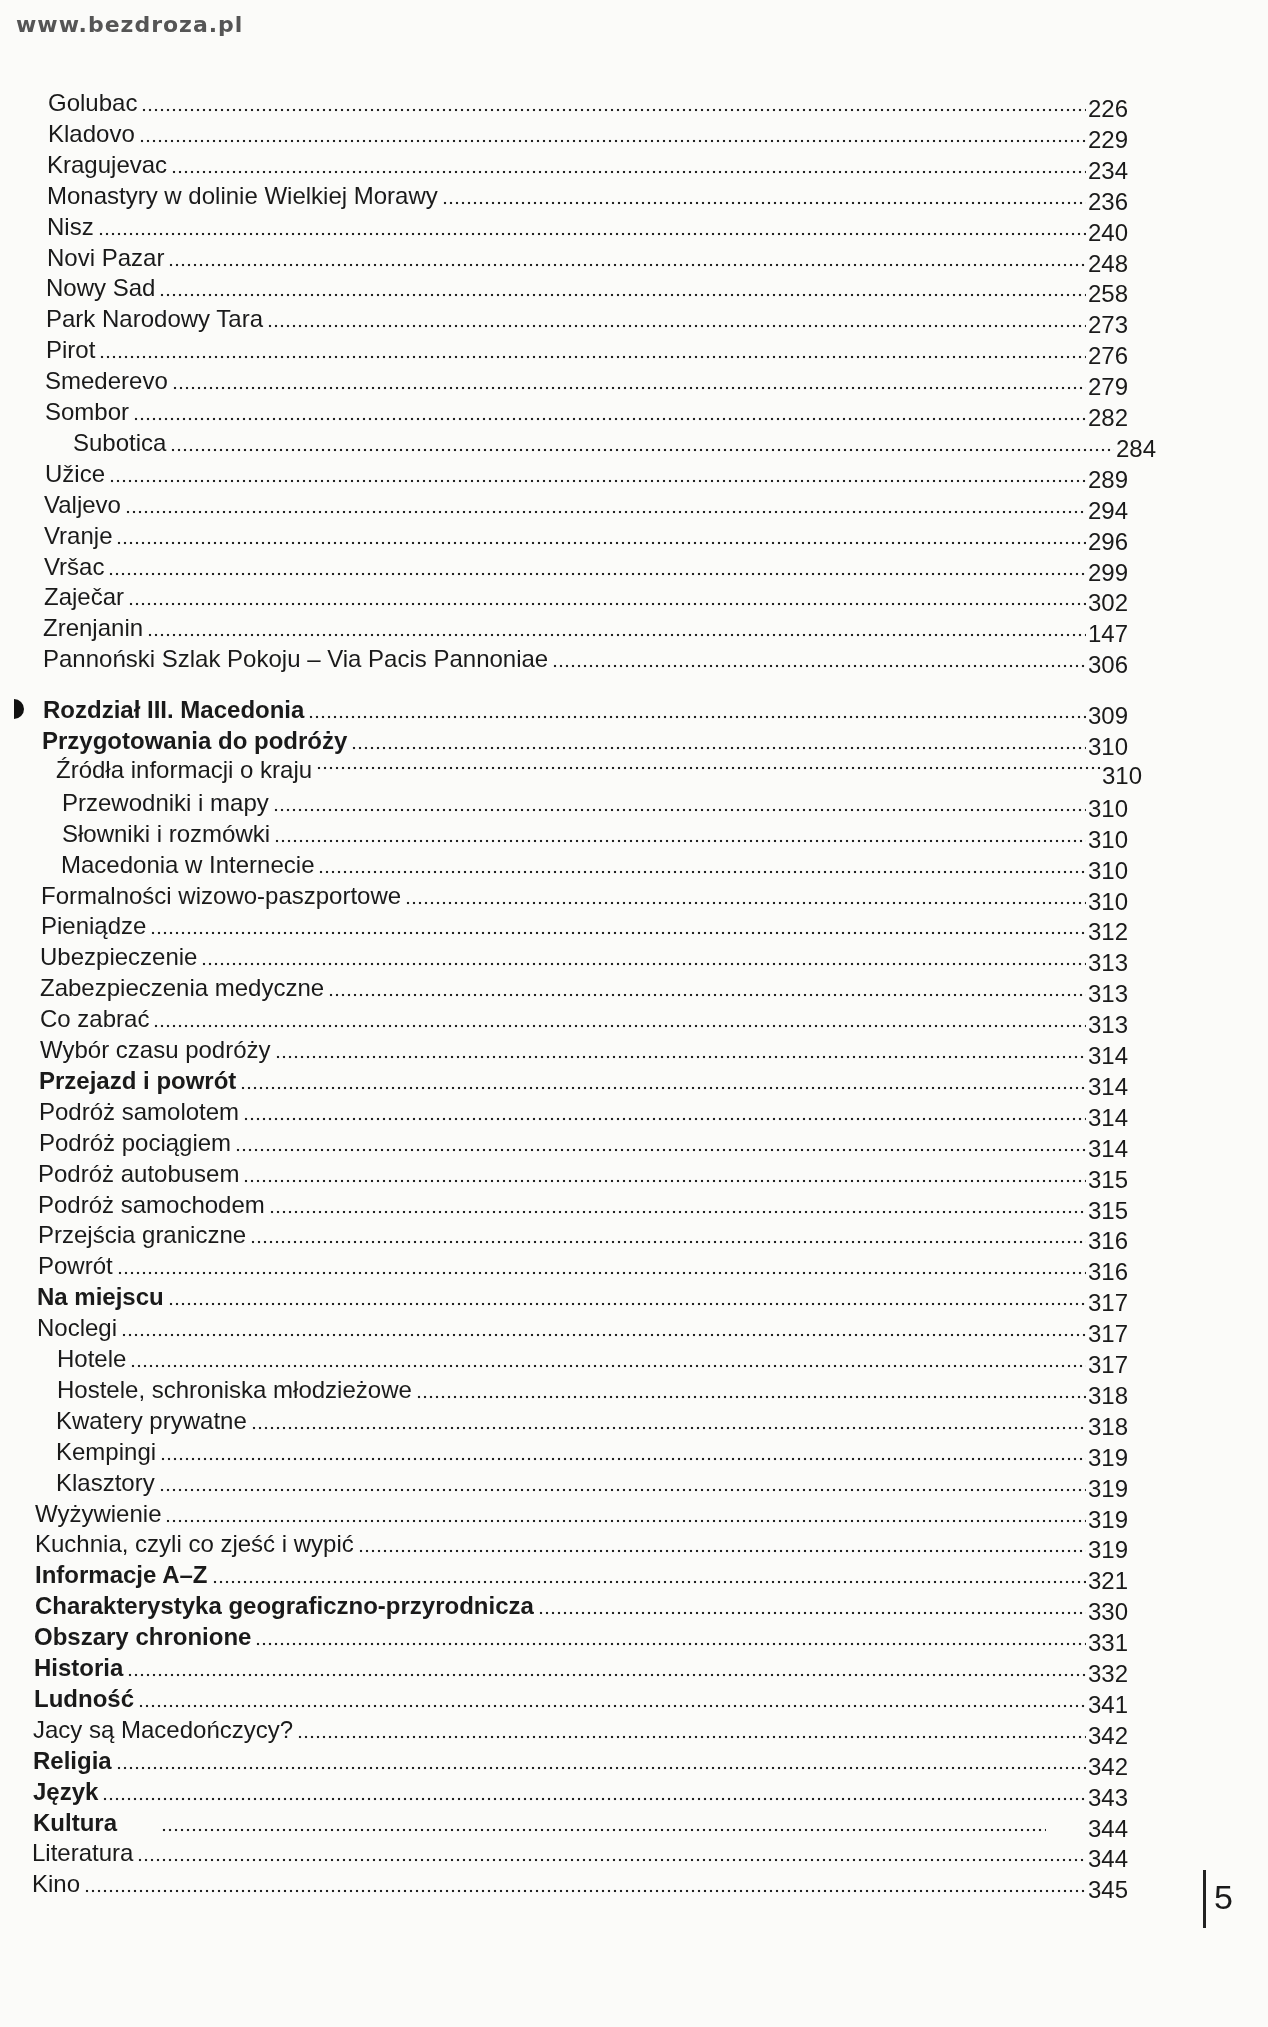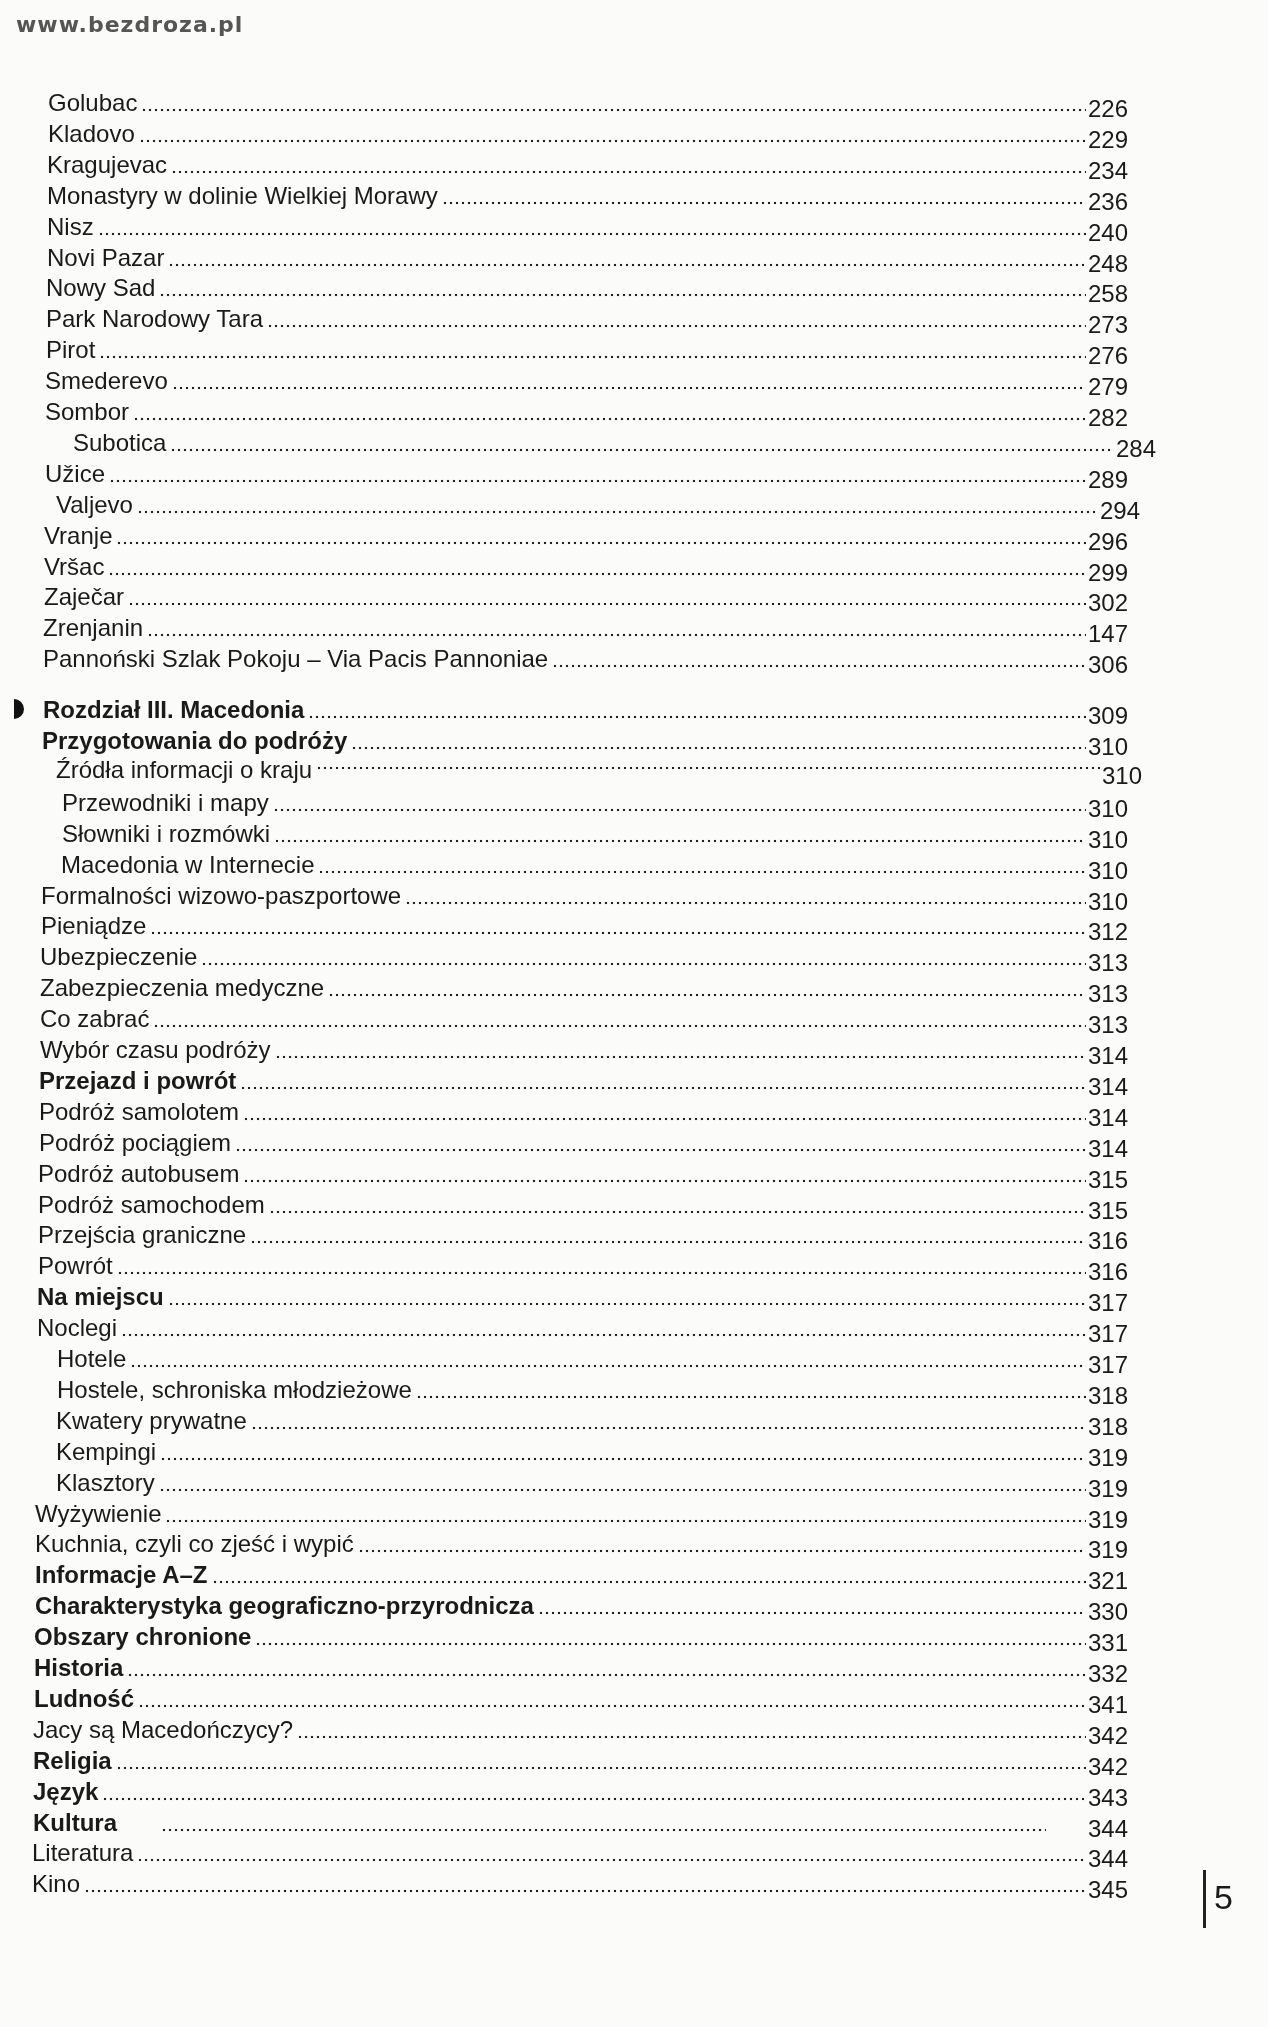--- a/index.html
+++ b/index.html
@@ -97,21 +97,21 @@
     <div class="row" style="left: 45px; top: 339.9px; width: 1083px; margin-left: 28px;">
       <span class="title">Subotica</span>
       <span class="dots"></span>
       <span class="page">284</span>
     </div>
     <div class="row" style="left: 45px; top: 370.8px; width: 1083px;">
       <span class="title">Užice</span>
       <span class="dots"></span>
       <span class="page">289</span>
     </div>
-    <div class="row" style="left: 56px; top: 401.7px; width: 1084px;">
+    <div class="row" style="left: 44px; top: 401.7px; width: 1084px;">
       <span class="title">Valjevo</span>
       <span class="dots"></span>
       <span class="page">294</span>
     </div>
     <div class="row" style="left: 44px; top: 432.6px; width: 1084px;">
       <span class="title">Vranje</span>
       <span class="dots"></span>
       <span class="page">296</span>
     </div>
     <div class="row" style="left: 44px; top: 463.5px; width: 1084px;">

